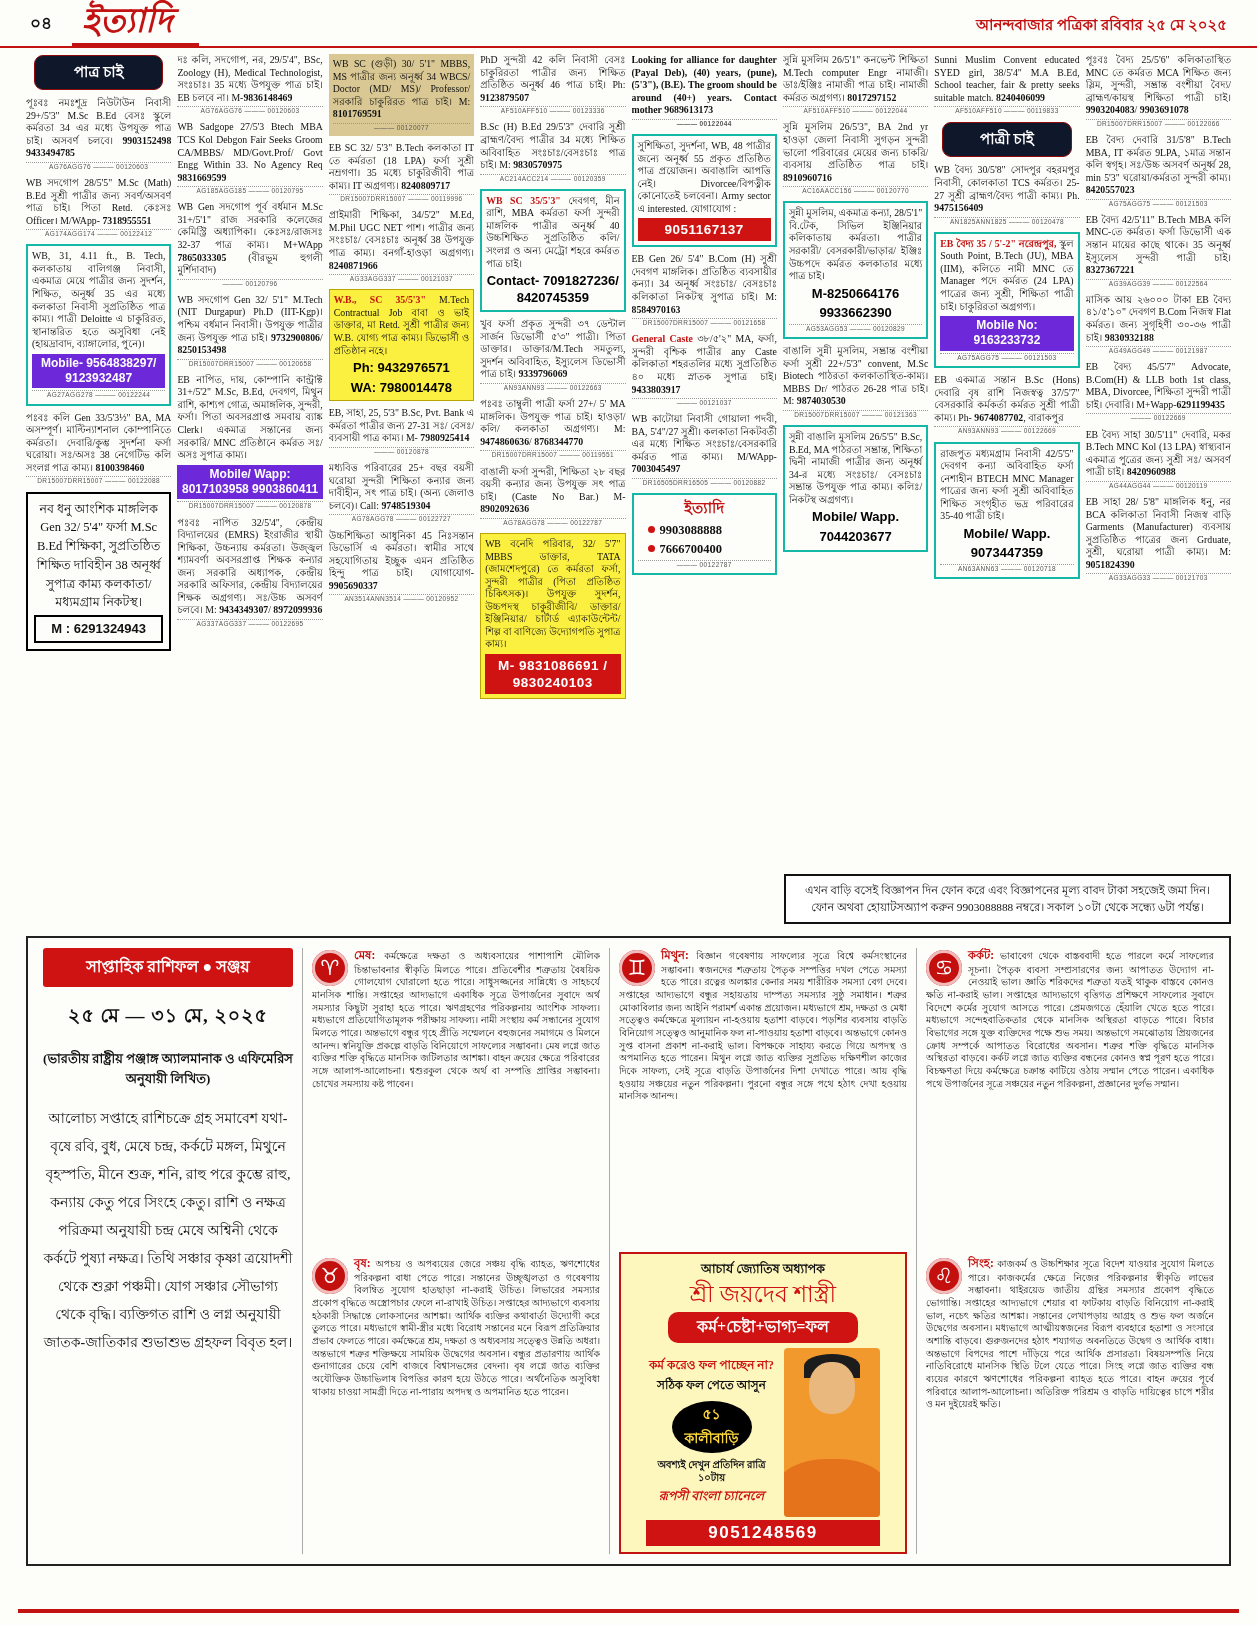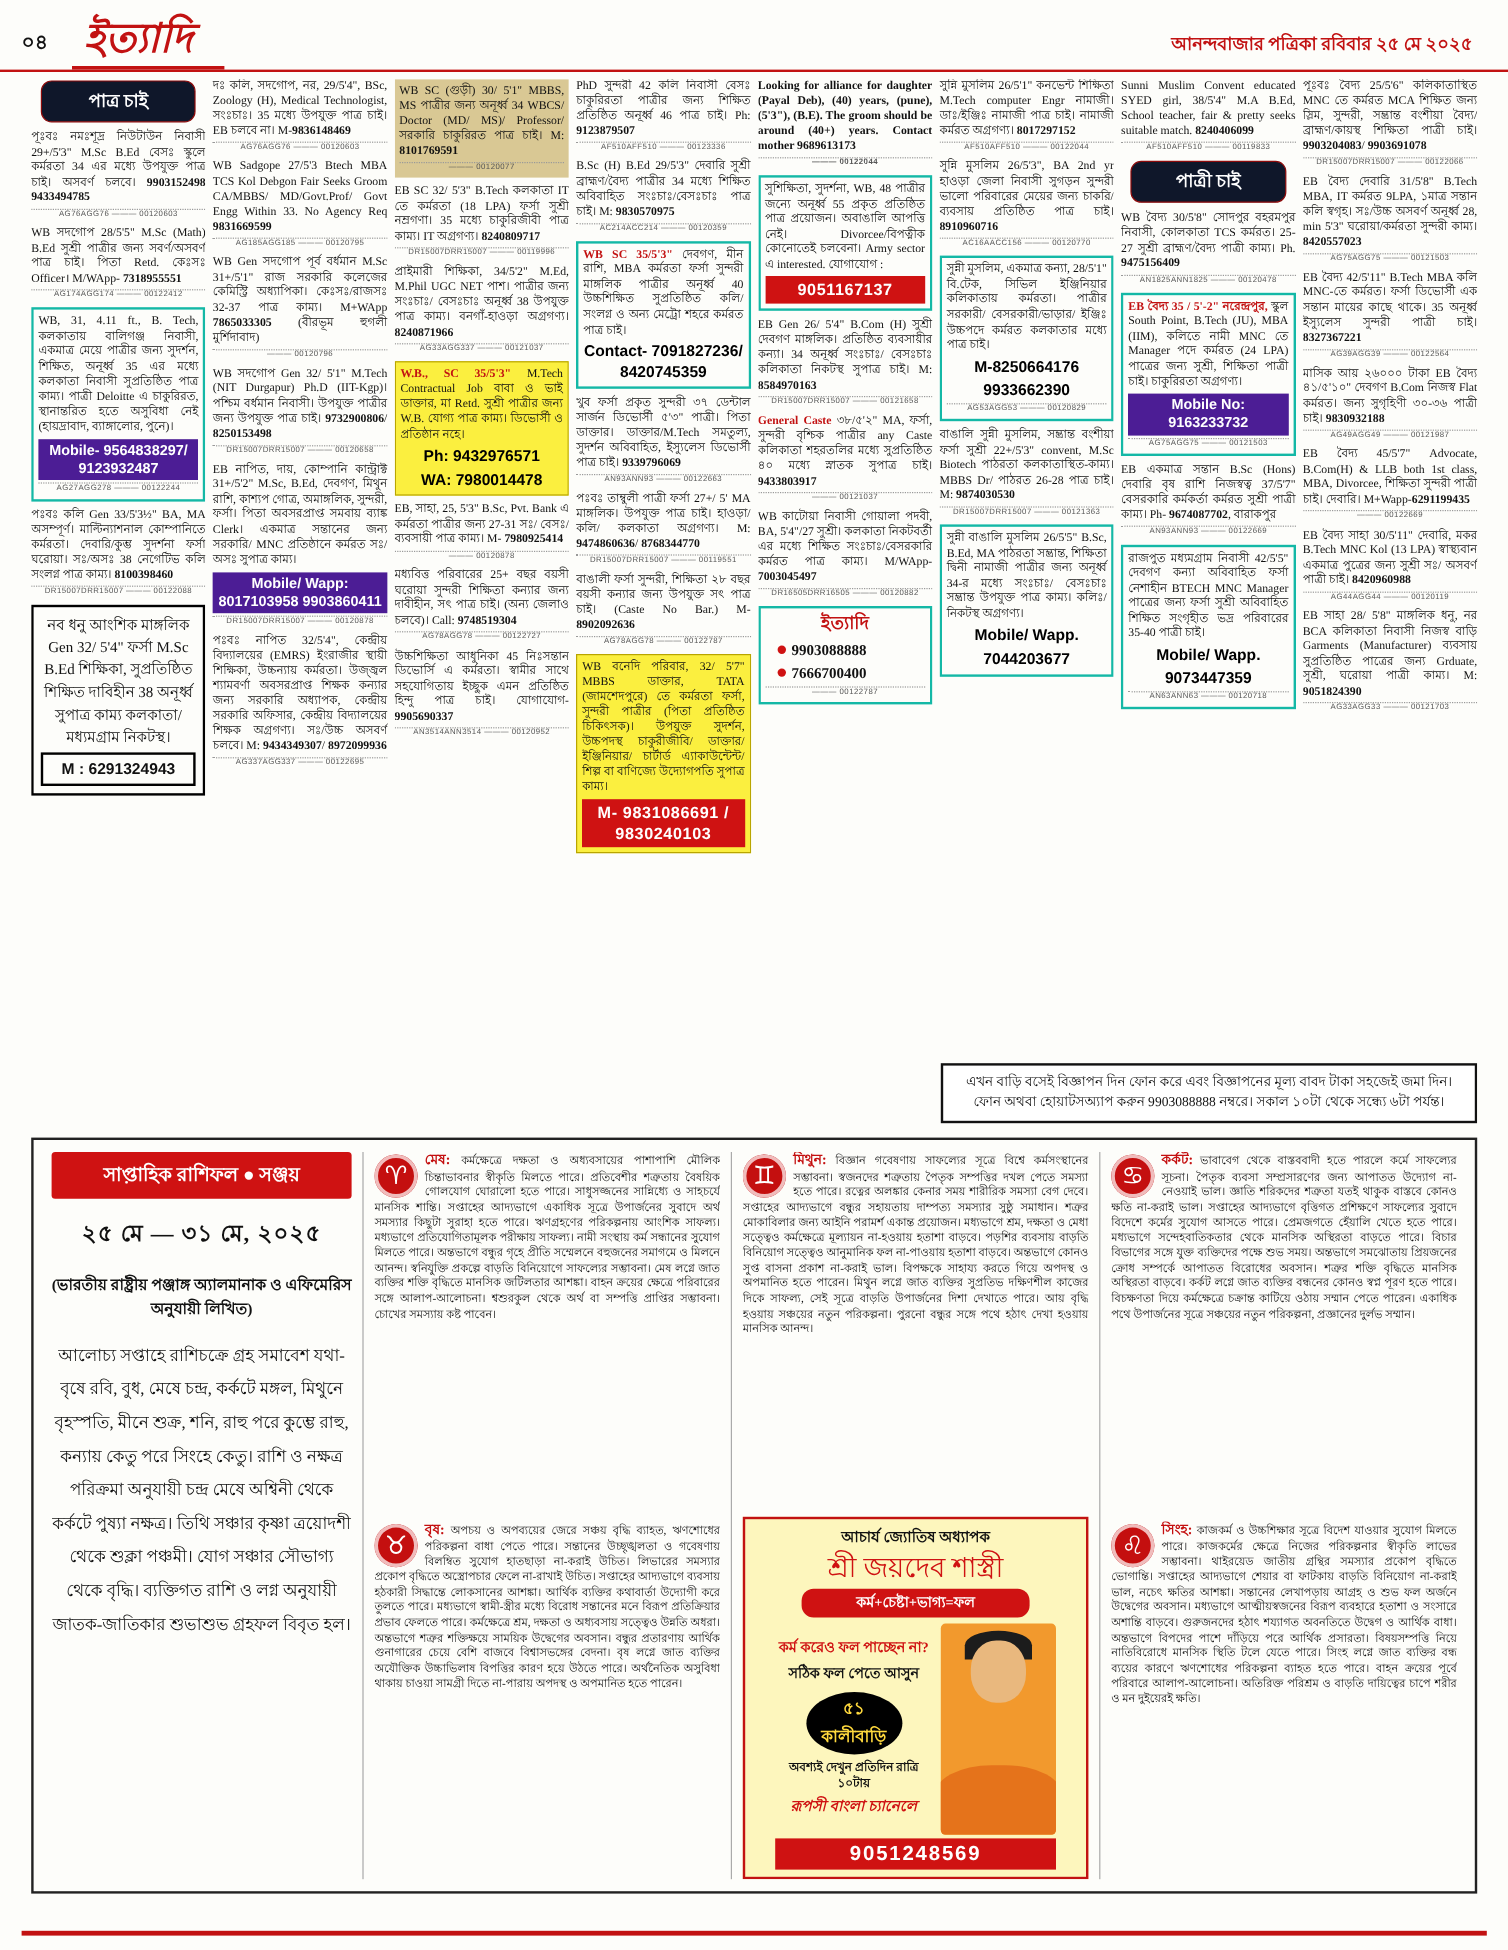--- a/index.html
+++ b/index.html
@@ -1,39 +1,39 @@
 <!DOCTYPE html>
 <html><head>
 <meta charset="utf-8">
 <style>
   html,body{margin:0;padding:0;background:#e8e8e4;}
   .page{position:relative;width:1257px;height:1625px;margin:0 auto;background:#fdfdfa;overflow:hidden;
         font-family:"Liberation Serif",serif;color:#111;}
   
-  .mast{display:flex;align-items:flex-end;gap:20px;padding:10px 30px 0 18px;border-bottom:2px solid #c21212;height:60px;box-sizing:border-box;}
+  .mast{display:flex;align-items:flex-end;gap:20px;padding:10px 30px 0 30px;border-bottom:2px solid #c21212;height:48px;box-sizing:border-box;}
   .pageno{font-size:17px;font-weight:bold;padding-bottom:8px;}
   .ititle{font-size:34px;line-height:1;color:#c21212;font-weight:bold;font-style:italic;
           border-bottom:3px solid #c21212;padding:0 26px 5px 10px;}
   .mhead{margin-left:auto;color:#c21212;font-size:15px;font-weight:bold;padding-bottom:8px;}
   
   .classifieds{position:relative;margin:6px 26px 0 26px;height:872px;overflow:hidden;}
   .colwrap{display:flex;gap:6px;height:100%;}
   .col{flex:1 1 0;min-width:0;display:flex;flex-direction:column;gap:6px;overflow:hidden;}
   .sec-header{background:#0f172a;color:#fff;font-weight:bold;text-align:center;font-size:15px;
               padding:4px 6px;border-radius:9px;border:1px solid #8d0b0b;margin:1px 8px;}
   .ad{font-size:9.8px;line-height:1.28;text-align:justify;word-break:break-word;}
   .ad.bold{font-weight:bold;}
   .ad.boxed{border:2px solid #14b8a6;padding:4px;}
   .ad.yellow{background:#fbef3f;border:1px solid #b9a500;padding:4px;}
   .ad.tan{background:#d9c894;padding:4px;}
   .ad.serif-boxed{border:2px solid #000;padding:6px;text-align:center;font-size:12.5px;line-height:1.5;}
   .lead{color:#c21212;font-weight:bold;}
   .ad-title{color:#c21212;font-weight:bold;text-align:center;font-size:15px;margin-bottom:3px;}
   .bar{margin-top:3px;text-align:center;font-family:"Liberation Sans",sans-serif;}
-  .bar.black{background:#4c1d95;color:#fff;font-weight:bold;font-size:12px;padding:2px 1px;}
+  .bar.black{background:#6d28d9;color:#fff;font-weight:bold;font-size:12px;padding:2px 1px;}
   .bar.red{background:#cf1212;color:#fff;font-weight:bold;font-size:13.5px;padding:3px 1px;letter-spacing:.5px;}
   .bar.bold{color:#000;font-weight:bold;font-size:13px;}
   .bar.outline{border:2px solid #000;font-weight:bold;font-size:13px;padding:2px;}
   .bullet{display:flex;align-items:center;gap:5px;font-size:12.5px;margin:3px 0 3px 10px;}
   .dot{width:7px;height:7px;border-radius:50%;background:#cf1212;flex:none;}
   .code{font-size:6.5px;color:#555;border-top:1px dotted #999;margin-top:2px;text-align:center;
         font-family:"Liberation Sans",sans-serif;letter-spacing:.4px;}
   .notice{position:absolute;right:0;bottom:2px;width:447px;box-sizing:border-box;border:2px solid #111;
           background:#fff;padding:6px 10px;font-size:11.3px;line-height:1.5;text-align:center;}
   
@@ -49,21 +49,21 @@
   .zodiac{flex:1;font-size:9.4px;line-height:1.35;text-align:justify;overflow:hidden;}
   .zicon{float:left;width:36px;height:36px;border-radius:50%;background:#c40f0f;color:#fff;
          font-size:21px;line-height:36px;text-align:center;margin:2px 6px 2px 0;
          box-shadow:inset 0 0 0 3px #f0bcbc;font-family:"DejaVu Sans",sans-serif;}
   .zname{color:#c40f0f;font-weight:bold;font-size:11.5px;}
   
   .astro{flex:none;height:302px;box-sizing:border-box;border:2px solid #c21212;background:#fdf6bd;
          padding:6px 25px;display:flex;flex-direction:column;gap:3px;text-align:center;}
   .a-line1{font-weight:bold;font-size:12.5px;}
   .a-name{color:#cf1212;font-weight:normal;font-size:23px;line-height:1.05;}
-  .a-formula{background:#cf1212;color:#fff;font-weight:bold;font-size:12px;border-radius:10px;
+  .a-formula{background:#cf1212;color:#fff;font-weight:bold;font-size:16px;border-radius:10px;
              padding:2px 4px;width:78%;margin:2px auto;}
   .a-mid{flex:1;display:flex;gap:7px;align-items:stretch;}
   .a-left{flex:1;display:flex;flex-direction:column;justify-content:center;gap:3px;min-width:0;}
   .a-pitch{color:#cf1212;font-weight:bold;font-size:12px;line-height:1.3;}
   .a-pitch2{font-weight:bold;font-size:12px;}
   .a-badge{background:#000000;color:#ffd93d;font-weight:bold;font-size:14px;border-radius:50%;
            width:72px;height:44px;display:flex;align-items:center;justify-content:center;margin:2px auto;padding:4px;}
   .a-watch{font-size:10px;font-weight:bold;line-height:1.3;}
   .a-channel{color:#cf1212;font-weight:bold;font-size:12.5px;font-style:italic;}
   .a-photo{width:96px;flex:none;background:#f2992d;border-radius:4px;position:relative;overflow:hidden;}

